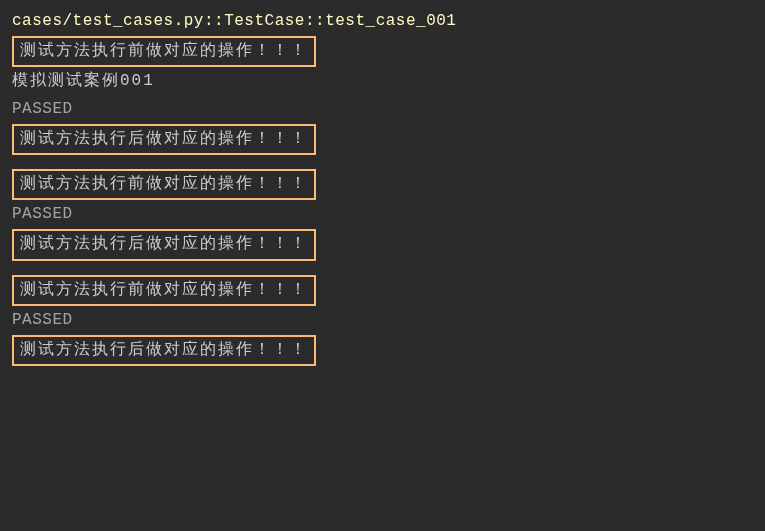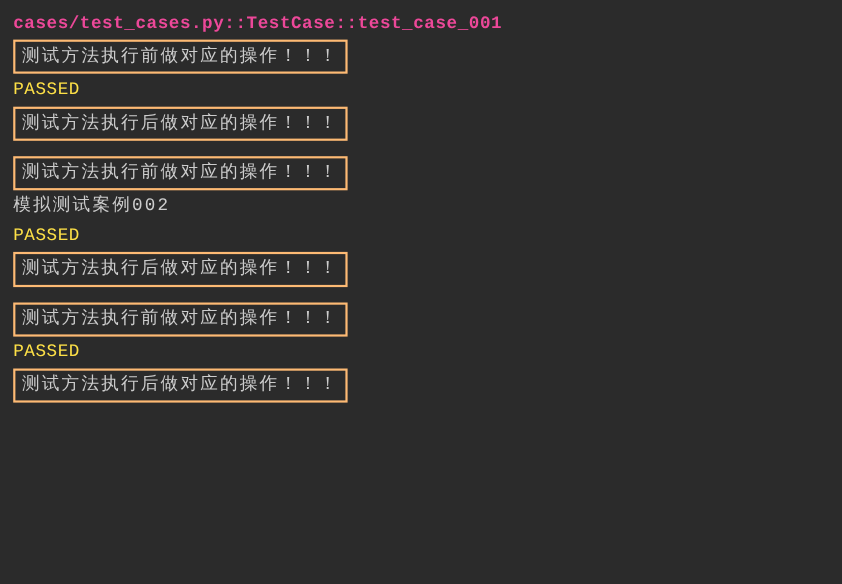--- a/index.html
+++ b/index.html
@@ -14,58 +14,57 @@
       padding: 8px 12px;
       line-height: 1.7;
       width: 765px;
       height: 531px;
       overflow: hidden;
     }
     .test-block {
       margin-bottom: 12px;
     }
     .test-path {
-      color: #ec4899;
+      color: #fef9c3;
       letter-spacing: 0.5px;
-      font-weight: bold;
     }
     .setup-msg, .teardown-msg {
       color: #cccccc;
       display: inline-block;
       border: 2px solid #fdba74;
       padding: 0 6px;
       margin: 1px 0;
       letter-spacing: 2px;
     }
     .case-msg {
       color: #cccccc;
       letter-spacing: 2px;
     }
     .passed {
-      color: #fde047;
+      color: #a3a3a3;
       letter-spacing: 0.5px;
     }
     .line {
       display: block;
     }
   </style>
 </head>
 <body>
 
 <div>
   <div class="test-block">
     <span class="line test-path">cases/test_cases.py::TestCase::test_case_001</span>
     <span class="line"><span class="setup-msg">测试方法执行前做对应的操作！！！</span></span>
+    <span class="line case-msg">模拟测试案例001</span>
     <span class="line passed">PASSED</span>
     <span class="line"><span class="teardown-msg">测试方法执行后做对应的操作！！！</span></span>
   </div>
 
   <div class="test-block">
     <span class="line"><span class="setup-msg">测试方法执行前做对应的操作！！！</span></span>
-    <span class="line case-msg">模拟测试案例002</span>
     <span class="line passed">PASSED</span>
     <span class="line"><span class="teardown-msg">测试方法执行后做对应的操作！！！</span></span>
   </div>
 
   <div class="test-block">
     <span class="line"><span class="setup-msg">测试方法执行前做对应的操作！！！</span></span>
     <span class="line passed">PASSED</span>
     <span class="line"><span class="teardown-msg">测试方法执行后做对应的操作！！！</span></span>
   </div>
 </div>

